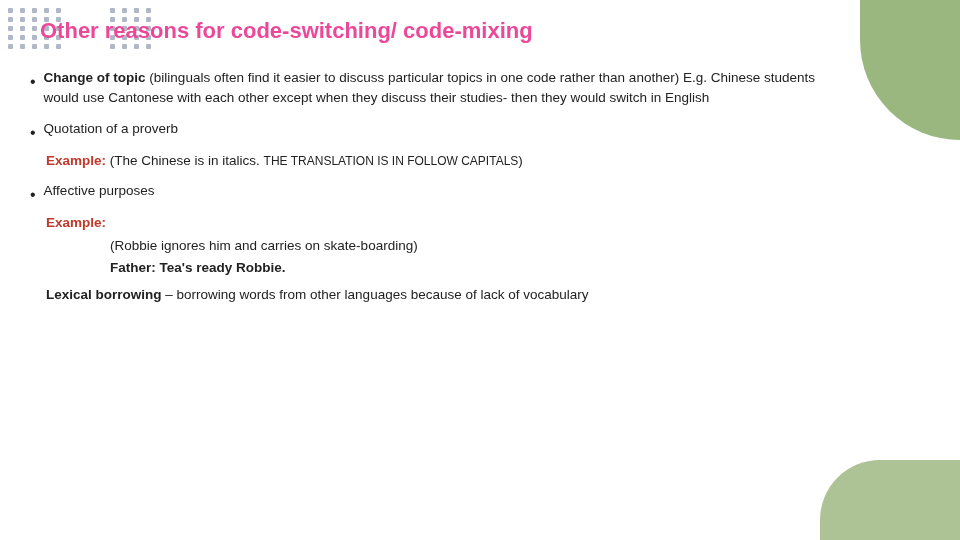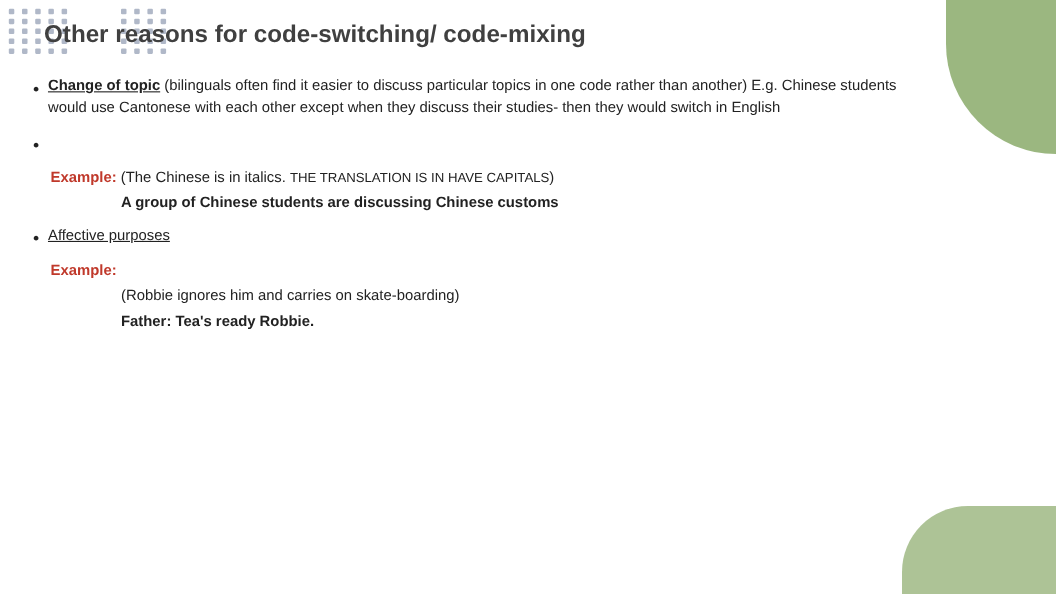--- a/index.html
+++ b/index.html
@@ -65,21 +65,21 @@
       opacity: 0.7;
     }
 
     
     .title {
       position: absolute;
       top: 18px;
       left: 40px;
       font-size: 22px;
       font-weight: bold;
-      color: #404040;
+      color: #ec4899;
     }
 
     
     .content {
       position: absolute;
       top: 68px;
       left: 30px;
       right: 120px;
       bottom: 20px;
       line-height: 1.5;
@@ -126,21 +126,20 @@
       margin-bottom: 10px;
     }
 
     .lexical-line {
       margin-left: 16px;
       margin-top: 6px;
       font-size: 13.5px;
     }
 
     .underline-text {
-      text-decoration: underline;
     }
 
     .italic-text {
       font-style: italic;
     }
 
     .small-caps {
       font-variant: small-caps;
       font-size: 12px;
     }
@@ -212,33 +211,36 @@
 
   <div class="bullet-item section-gap">
     <span class="bullet">•</span>
     <span>
       <span class="underline-text bold-text">Change of topic</span><span> (bilinguals often find it easier to discuss particular topics in one code rather than another) E.g. Chinese students would use Cantonese with each other except when they discuss their studies- then they would switch in English</span>
     </span>
   </div>
 
   <div class="bullet-item">
     <span class="bullet">•</span>
+    <span class="underline-text">Quotation of a proverb</span>
   </div>
 
   <div class="example-line">
-    <span class="example-label">Example:</span><span> (The Chinese is in italics. <span class="small-caps">THE TRANSLATION IS IN HAVE CAPITALS</span>)</span>
-  </div>
-  <div class="indented bold-text">A group of Chinese students are discussing Chinese customs</div>
+    <span class="example-label">Example:</span><span> (The Chinese is in italics. <span class="small-caps">THE TRANSLATION IS IN FOLLOW CAPITALS</span>)</span>
+  </div>
 
   <div style="margin-bottom: 10px;"></div>
 
   <div class="bullet-item">
     <span class="bullet">•</span>
     <span class="underline-text">Affective purposes</span>
   </div>
 
   <div class="example-label-only">Example:</div>
 
   <div class="indented">(Robbie ignores him and carries on skate-boarding)</div>
   <div class="indented bold-text">Father: Tea's ready Robbie.</div>
 
+  <div class="lexical-line">
+    <span class="underline-text bold-text">Lexical borrowing</span><span> – borrowing words from other languages because of lack of vocabulary</span>
+  </div>
 
 </div>
 
 </body></html>

